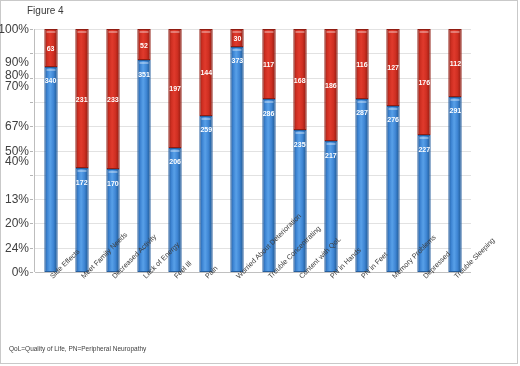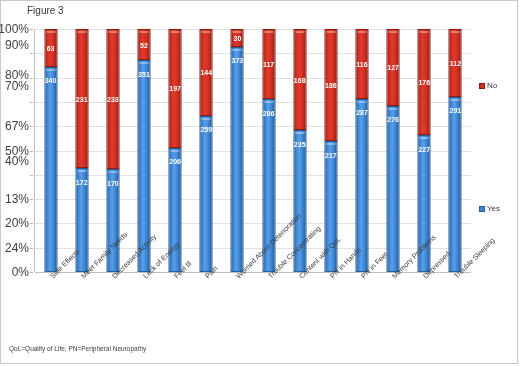--- a/index.html
+++ b/index.html
@@ -31,26 +31,26 @@
   .sw.no{background:#cf2f22;border:1px solid #8f1c12;box-sizing:border-box;}
   .sw.yes{background:#3f86d4;border:1px solid #265f9e;box-sizing:border-box;}
   .lgtxt{font-size:8px;color:#3a3a3a;}
   #footnote{position:absolute;left:8px;top:344px;font-size:6.5px;color:#3d3d3d;white-space:nowrap;}
 </style>
 </head>
 <body>
 
 <div id="frame">
 
-  <div id="title">Figure 3</div>
+  <div id="title">Figure 4</div>
 
   <div id="yaxis">
       <div class="ytick" style="top: 0px;">100%</div>
       <div class="ytickmark" style="top: 0px;"></div>
-      <div class="ytick" style="top: 16px;">90%</div>
+      <div class="ytick" style="top: 33px;">90%</div>
       <div class="ytickmark" style="top: 24.3px;"></div>
       <div class="ytick" style="top: 46px;">80%</div>
       <div class="ytickmark" style="top: 48.6px;"></div>
       <div class="ytick" style="top: 57px;">70%</div>
       <div class="ytickmark" style="top: 72.9px;"></div>
       <div class="ytick" style="top: 97.2px;">67%</div>
       <div class="ytickmark" style="top: 97.2px;"></div>
       <div class="ytick" style="top: 121.5px; text-align: center;">50%</div>
       <div class="ytickmark" style="top: 121.5px;"></div>
       <div class="ytick" style="top: 132px;">40%</div>
@@ -290,26 +290,16 @@
         <div class="xlab">Memory Problems</div>
       </div>
       <div class="xslot" style="left: 386.286px;">
         <div class="xlab">Depressed</div>
       </div>
       <div class="xslot" style="left: 417.429px;">
         <div class="xlab">Trouble Sleeping</div>
       </div>
     </div>
 
-  <div id="legend">
-      <div class="lgitem" style="top: 52px;">
-        <span class="sw no"></span>
-        <span class="lgtxt">No</span>
-      </div>
-      <div class="lgitem" style="top: 175px;">
-        <span class="sw yes"></span>
-        <span class="lgtxt">Yes</span>
-      </div>
-    </div>
 
   <div id="footnote">QoL=Quality of Life, PN=Peripheral Neuropathy</div>
 
 </div>
 
 </body></html>

